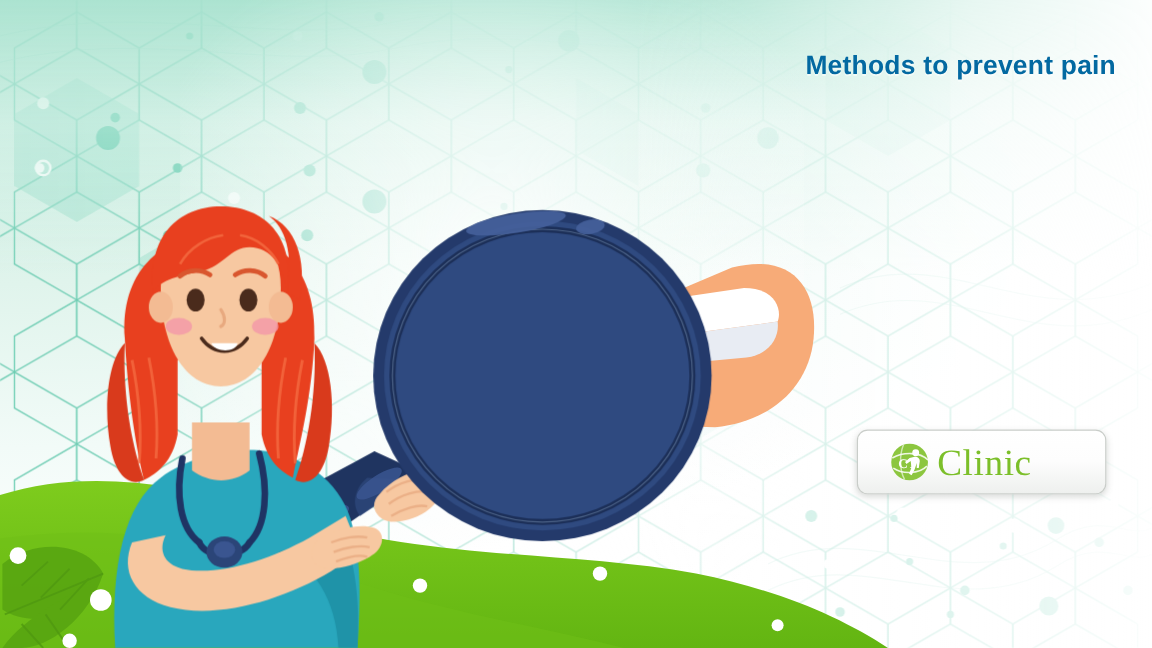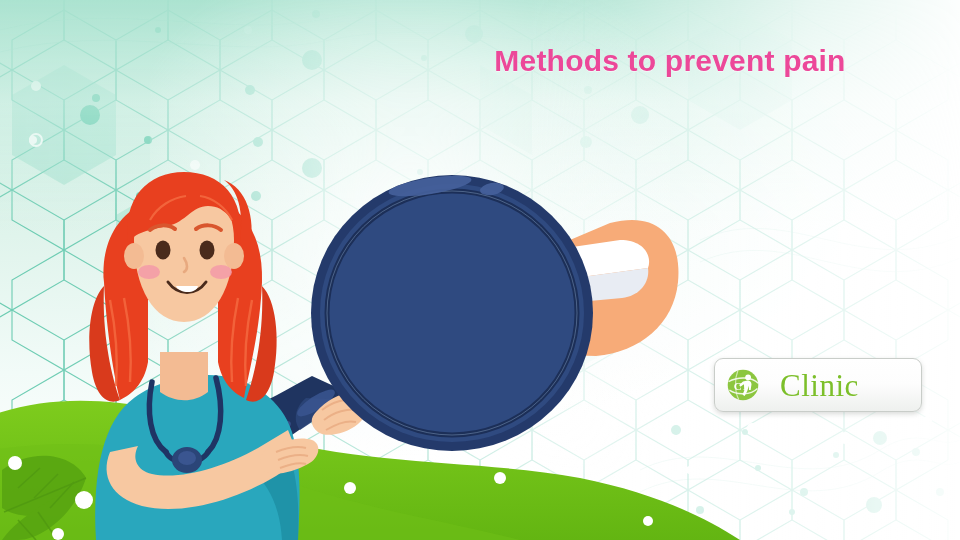--- a/index.html
+++ b/index.html
@@ -15,39 +15,39 @@
   }
   .bg-top-wash{position:absolute;left:0;top:0;width:960px;height:230px;
     background:linear-gradient(180deg, rgba(169,226,207,.95) 0%, rgba(208,240,229,.55) 45%, rgba(255,255,255,0) 100%);}
   .bg-white-right{position:absolute;right:0;top:0;width:430px;height:540px;
     background:linear-gradient(270deg, rgba(255,255,255,.96) 0%, rgba(255,255,255,.70) 35%, rgba(255,255,255,0) 100%);}
   .bg-hex{position:absolute;inset:0;}
   .bg-fade-mid{position:absolute;left:150px;top:0;width:520px;height:540px;
     background:radial-gradient(60% 60% at 50% 45%, rgba(255,255,255,.92) 0%, rgba(255,255,255,.45) 55%, rgba(255,255,255,0) 100%);}
 
   
-  .title{position:absolute;right:30px;top:40px;width:520px;text-align:center;
-    color:#ec4899;font-size:30px;line-height:1.38;font-weight:bold;
+  .title{position:absolute;right:30px;top:40px;width:520px;text-align:right;
+    color:#0369a1;font-size:22px;line-height:1.38;font-weight:bold;
     font-family:"Liberation Sans",sans-serif;letter-spacing:.2px;
     text-shadow:0 1px 0 rgba(255,255,255,.5);}
   .title .ln{display:block;white-space:nowrap;}
 
   
   .art{position:absolute;left:0;top:0;width:960px;height:540px;}
 
   
   .logo-box{position:absolute;left:714px;top:358px;width:208px;height:54px;
     border-radius:9px;
     background:linear-gradient(180deg,#ffffff 0%,#fdfdfd 48%,#eef0ee 100%);
     border:1px solid #c9cdc9;
     box-shadow:0 2px 5px rgba(80,90,80,.22), inset 0 1px 0 #ffffff;
-    display:flex;align-items:center;padding-left:11px;box-sizing:border-box;text-align:right;}
+    display:flex;align-items:center;padding-left:26px;box-sizing:border-box;text-align:right;}
   .logo-mark{width:34px;height:34px;flex:0 0 34px;margin-right:4px;}
   .logo-word{font-family:"Liberation Serif",serif;font-size:31px;color:#7cbf2a;
-    letter-spacing:.5px;line-height:1;margin-left:16px;}
+    letter-spacing:.5px;line-height:1;margin-left:2px;}
 </style>
 </head>
 <body>
 
 <div id="stage">
 
   <div class="bg-base"></div>
 
   <svg class="bg-hex" viewBox="0 0 960 540">
     <defs>

